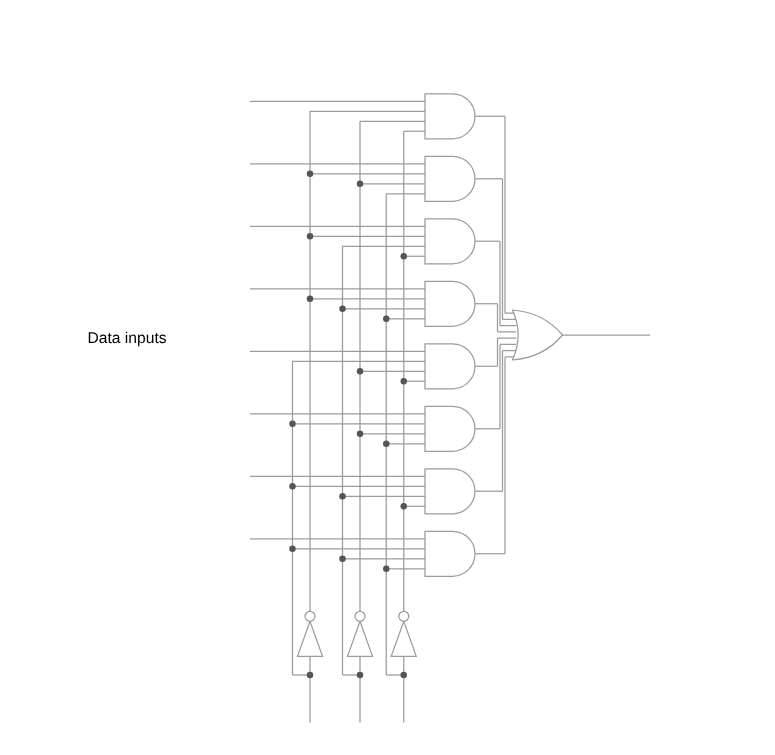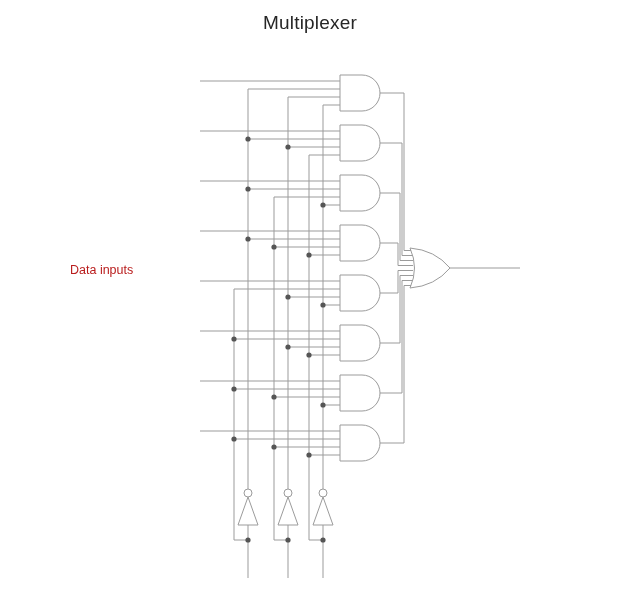--- a/index.html
+++ b/index.html
@@ -26,33 +26,32 @@
     font-size:19px;
     font-weight:500;
     color:#262626;
     letter-spacing:0.2px;
   }
   .data-inputs-label{
     position:absolute;
     top:263px;
     left:70px;
     font-size:12.5px;
-    color:#b91c1c;
+    color:#000000;
   }
   svg{
     position:absolute;
     top:0;
     left:0;
   }
 </style>
 </head>
 <body>
 
 <div class="stage">
-  <div class="diagram-title">Multiplexer</div>
 
   <div class="data-inputs-label">Data inputs</div>
 
   <svg id="circuit" width="620" height="604" viewBox="0 0 620 604">
       <line x1="200" y1="81" x2="340" y2="81" stroke="#9b9b9b" stroke-width="1"></line>
       <line x1="200" y1="131" x2="340" y2="131" stroke="#9b9b9b" stroke-width="1"></line>
       <line x1="200" y1="181" x2="340" y2="181" stroke="#9b9b9b" stroke-width="1"></line>
       <line x1="200" y1="231" x2="340" y2="231" stroke="#9b9b9b" stroke-width="1"></line>
       <line x1="200" y1="281" x2="340" y2="281" stroke="#9b9b9b" stroke-width="1"></line>
       <line x1="200" y1="331" x2="340" y2="331" stroke="#9b9b9b" stroke-width="1"></line>

